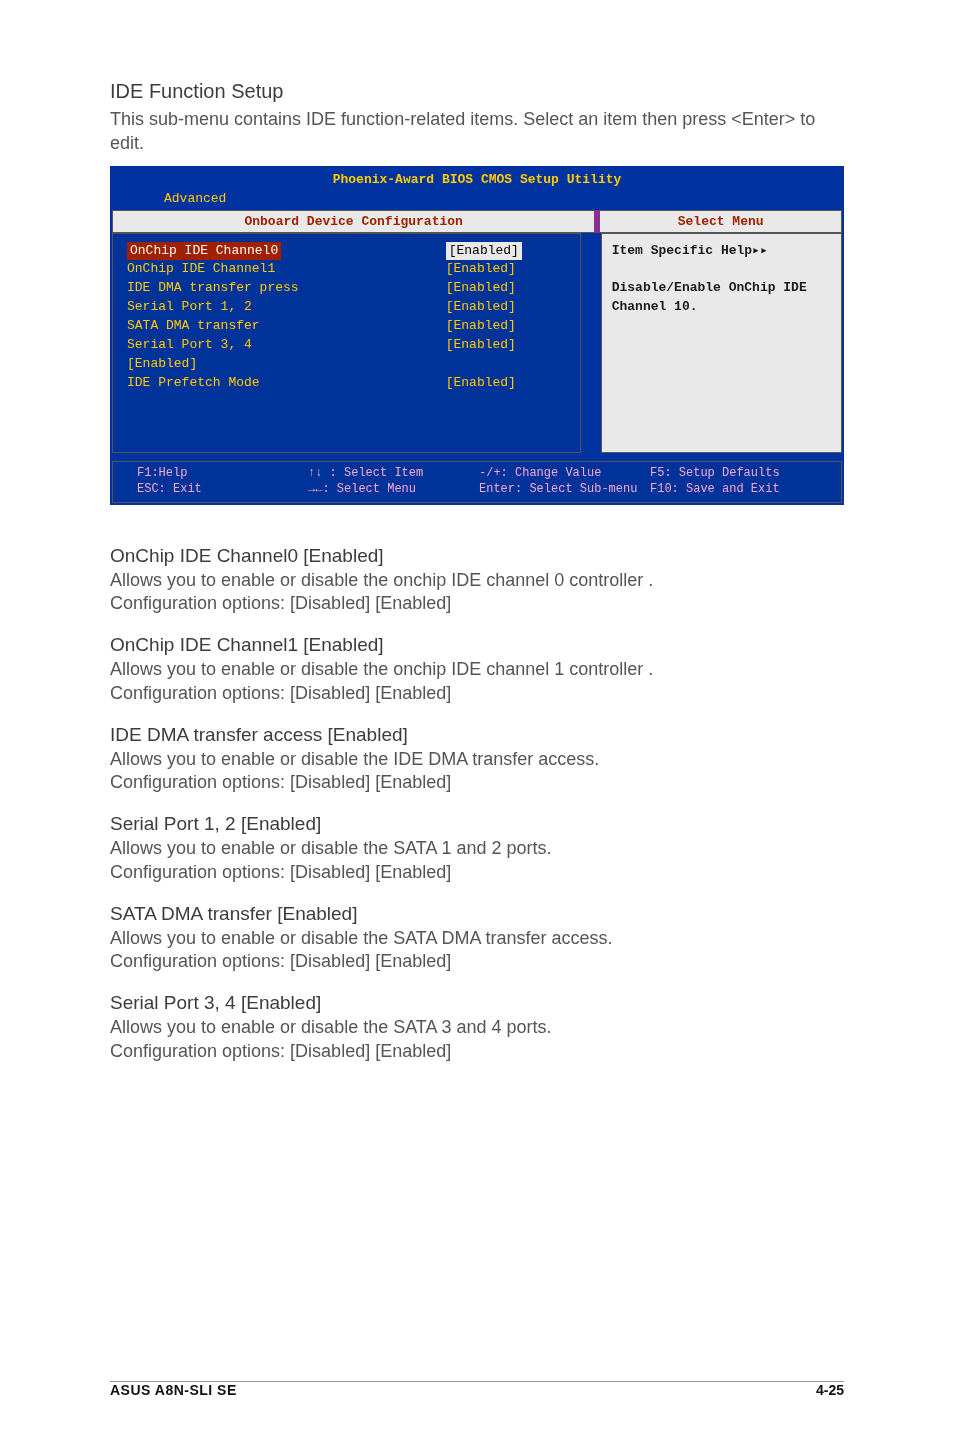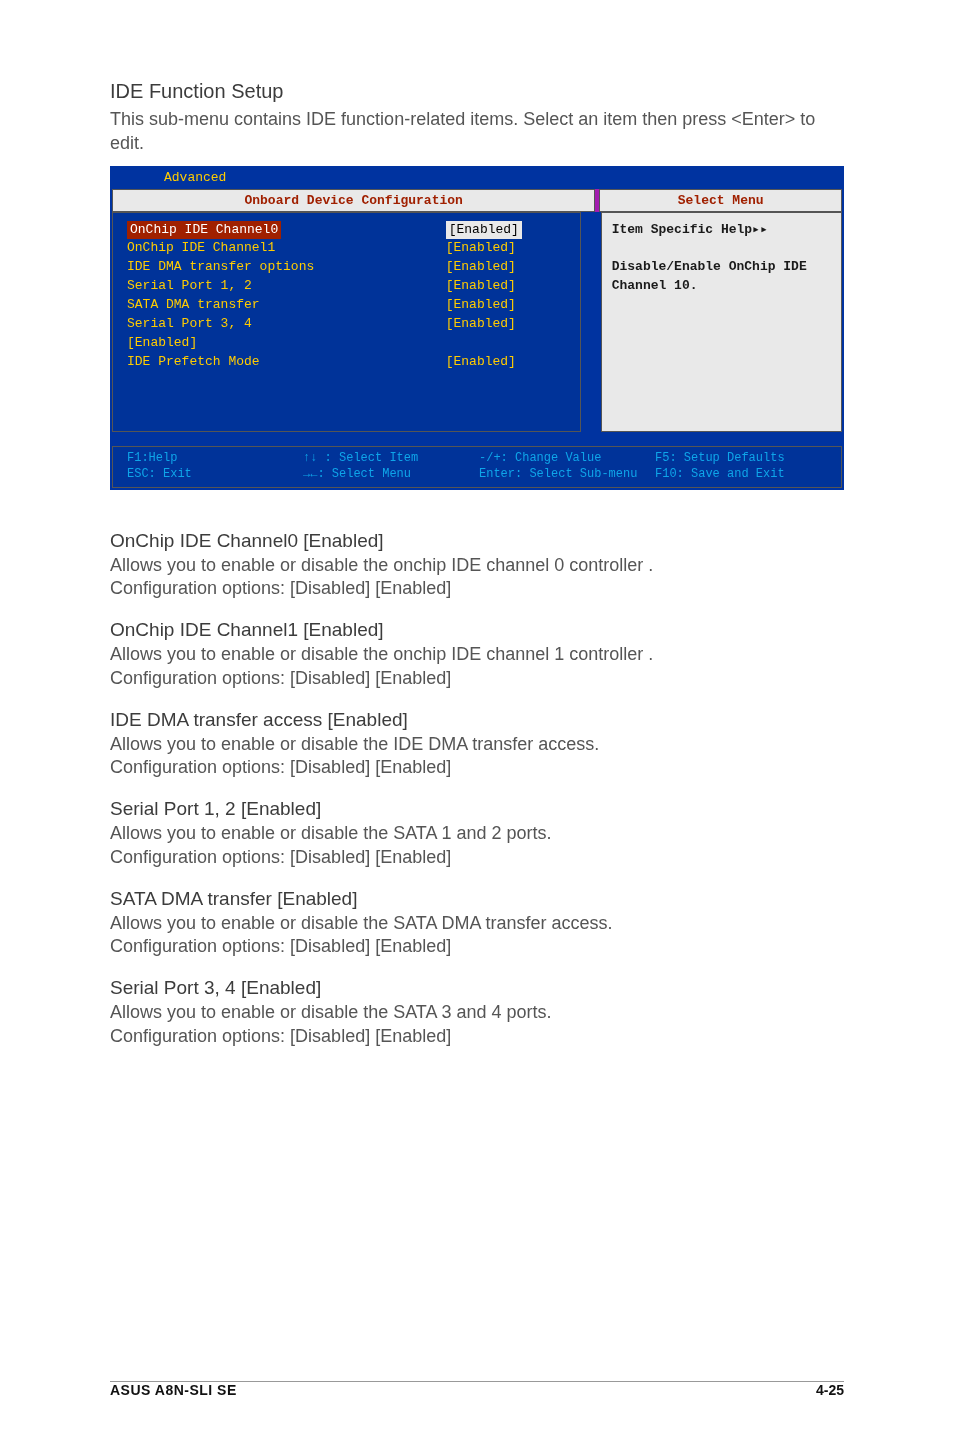--- a/index.html
+++ b/index.html
@@ -101,26 +101,26 @@
   }
   .row.selected .spacer { flex:1; }
   .sel-val {
     background: #e9e9e9;
     color: #000;
     padding: 0 3px;
     display:inline-block;
   }
   .bios-footer {
     background: #003399;
-    color: #0ea5e9;
-    display: flex;
-    padding: 4px 14px;
+    color: #f9a8d4;
+    display: flex;
+    padding: 4px 24px;
     border-top:1px solid #0033a0;
     border: 1px solid #555;
-    margin-top:14px;
+    margin-top:8px;
     gap:4px;
   }
   .fcol { flex:1; white-space: pre; font-size:12px; line-height:1.3;}
   .block { margin-bottom: 18px; }
   .block h3 {
     font-size: 19px;
     color: #3c3c3c;
     font-weight: normal;
     margin-bottom: 2px;
   }
@@ -143,40 +143,41 @@
   .footer .left { font-weight: bold; letter-spacing: 0.5px; color:#111;}
   .footer .right { font-weight: bold; color:#111;}
 </style>
 </head>
 <body>
 
 <h2 class="section">IDE Function Setup</h2>
 <p class="lead">This sub-menu contains IDE function-related items. Select an item then press &lt;Enter&gt; to edit.</p>
 
 <div class="bios">
+  <div class="bios-title">Phoenix-Award BIOS CMOS Setup Utility</div>
   <div class="bios-tabs">
     <span class="tab">Advanced</span>
   </div>
   <div class="bios-head-row">
     <div class="bios-head-left">Onboard Device Configuration</div>
     <div class="bios-head-right">Select Menu</div>
   </div>
   <div class="bios-body">
     <div class="bios-left">
       <div class="row selected">
         <span class="label">OnChip IDE Channel0</span>
         <span class="spacer"></span>
         <span class="val"><span class="sel-val">[Enabled]</span></span>
       </div>
       <div class="row">
         <span class="label">OnChip IDE Channel1</span>
         <span class="val">[Enabled]</span>
       </div>
       <div class="row">
-        <span class="label">IDE DMA transfer options</span>
+        <span class="label">IDE DMA transfer press</span>
         <span class="val">[Enabled]</span>
       </div>
       <div class="row">
         <span class="label">Serial Port 1, 2</span>
         <span class="val">[Enabled]</span>
       </div>
       <div class="row">
         <span class="label">SATA DMA transfer</span>
         <span class="val">[Enabled]</span>
       </div>

